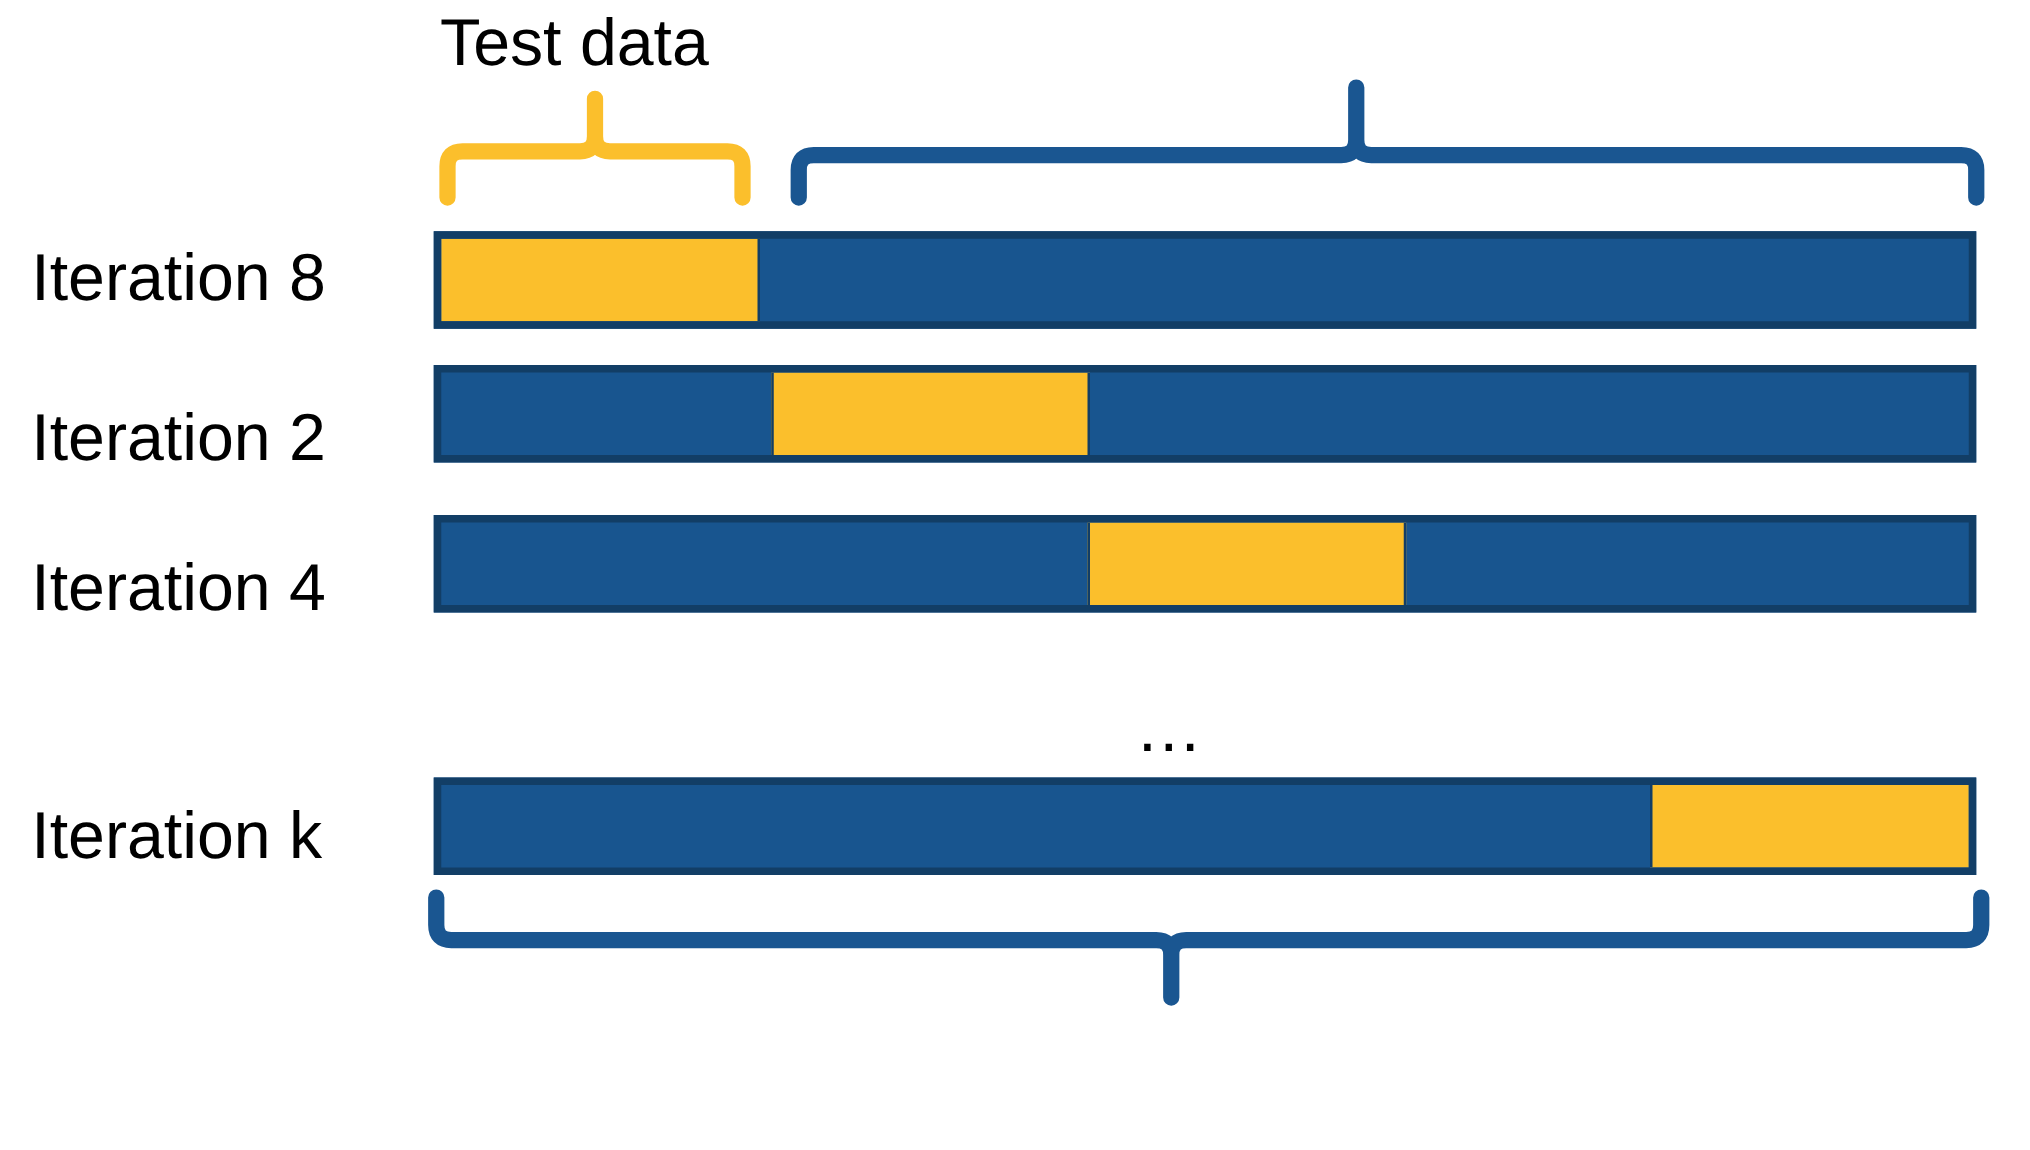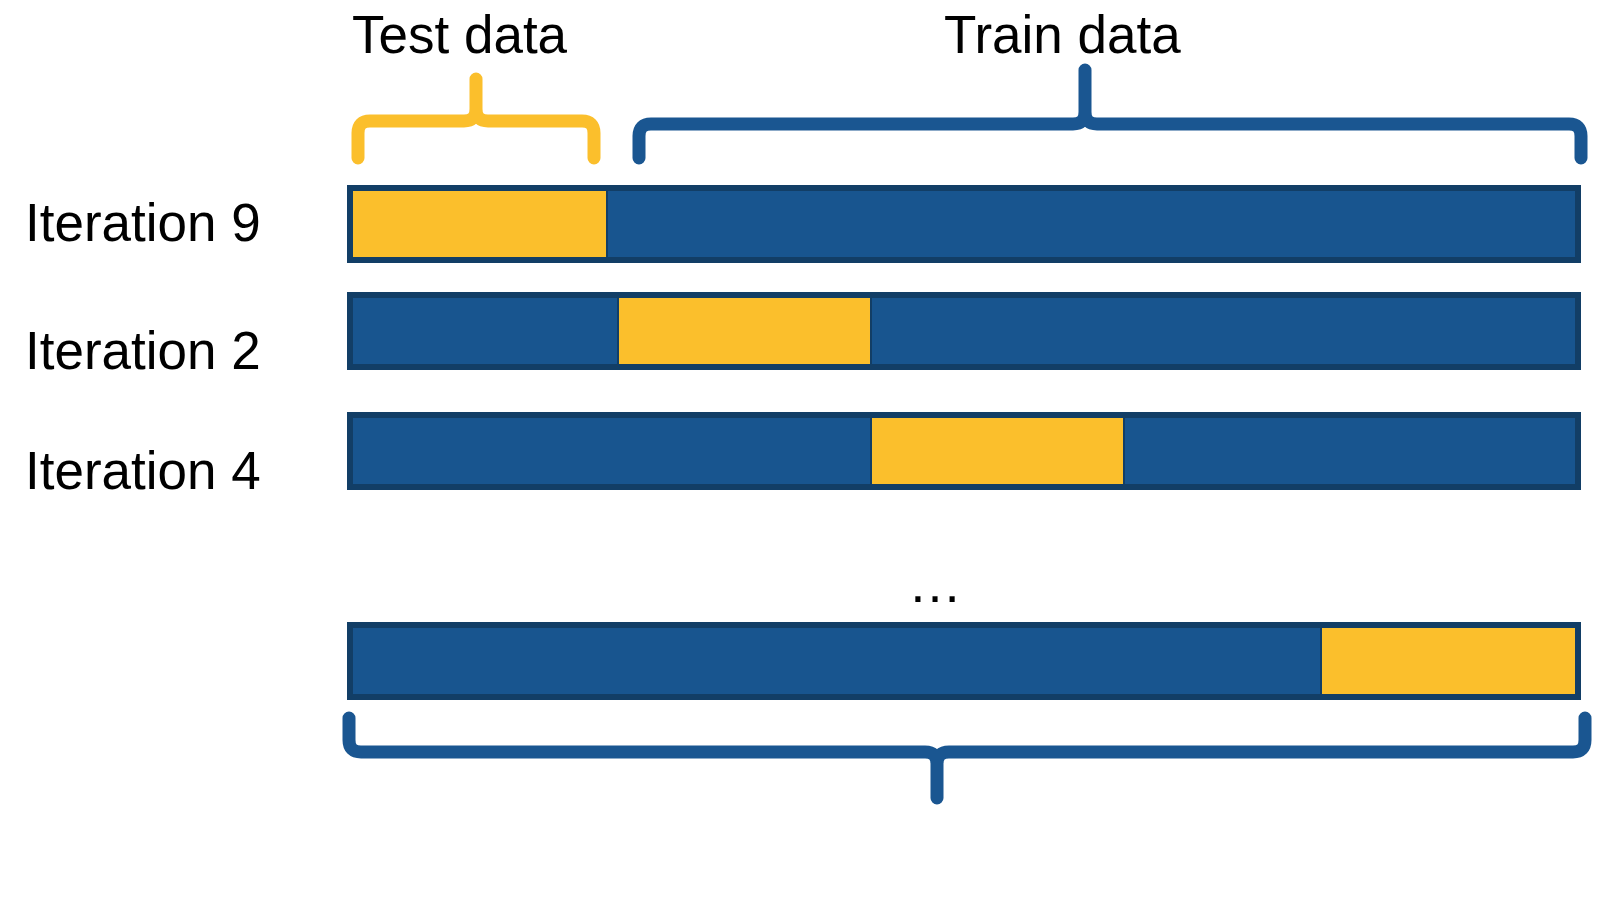--- a/index.html
+++ b/index.html
@@ -55,49 +55,49 @@
   
   .brace-svg{position:absolute;overflow:visible;}
 </style>
 </head>
 <body>
 
 <div id="stage">
 
   <div class="lbl brace-label" style="left:352px;top:8px;">Test data</div>
 
-  <div class="lbl brace-label" style="left:944px;top:8px;">Train data</div>
 
   <svg class="brace-svg" style="left:347px;top:70px;" width="270" height="90" viewBox="0 0 270 90">
     <path d="M 11,88 L 11,63 Q 11,51 23,51 L 117,51 Q 129,51 129,39 L 129,9
              L 129,39 Q 129,51 141,51 L 235,51 Q 247,51 247,63 L 247,88" fill="none" stroke="#FBBF2C" stroke-width="13" stroke-linecap="round" stroke-linejoin="round"></path>
   </svg>
 
   <svg class="brace-svg" style="left:630px;top:60px;" width="960" height="100" viewBox="0 0 960 100">
     <path d="M 9,98 L 9,76 Q 9,64 21,64 L 443,64 Q 455,64 455,52 L 455,10
              L 455,52 Q 455,64 467,64 L 939,64 Q 951,64 951,76 L 951,98" fill="none" stroke="#1A5691" stroke-width="13" stroke-linecap="round" stroke-linejoin="round"></path>
   </svg>
 
-  <div class="lbl row-label" style="top:196px;">Iteration 9</div>
+  <div class="lbl row-label" style="top:196px;">Iteration 8</div>
   <div class="bar" style="left:347px;top:185px;width:1234px;height:78px;">
     <div class="fold inner-edge-r" style="left:0px;width:255px;"></div>
   </div>
 
   <div class="lbl row-label" style="top:324px;text-align:center;">Iteration 2</div>
   <div class="bar" style="left:347px;top:292px;width:1234px;height:78px;">
     <div class="fold inner-edge-l inner-edge-r" style="left:264px;width:255px;"></div>
   </div>
 
   <div class="lbl row-label" style="top:444px;">Iteration 4</div>
   <div class="bar" style="left:347px;top:412px;width:1234px;height:78px;">
     <div class="fold inner-edge-l inner-edge-r" style="left:517px;width:255px;"></div>
   </div>
 
   <div class="ellipsis" style="left:908px;top:556px;">…</div>
 
+  <div class="lbl row-label" style="top:642px;">Iteration k</div>
   <div class="bar" style="left:347px;top:622px;width:1234px;height:78px;">
     <div class="fold inner-edge-l" style="right:0px;width:255px;"></div>
   </div>
 
   <svg class="brace-svg" style="left:340px;top:712px;" width="1255" height="95" viewBox="0 0 1255 95">
     <path d="M 9,6 L 9,28 Q 9,40 21,40 L 585,40 Q 597,40 597,52 L 597,86
              L 597,52 Q 597,40 609,40 L 1233,40 Q 1245,40 1245,28 L 1245,6" fill="none" stroke="#1A5691" stroke-width="13" stroke-linecap="round" stroke-linejoin="round"></path>
   </svg>
 
 

